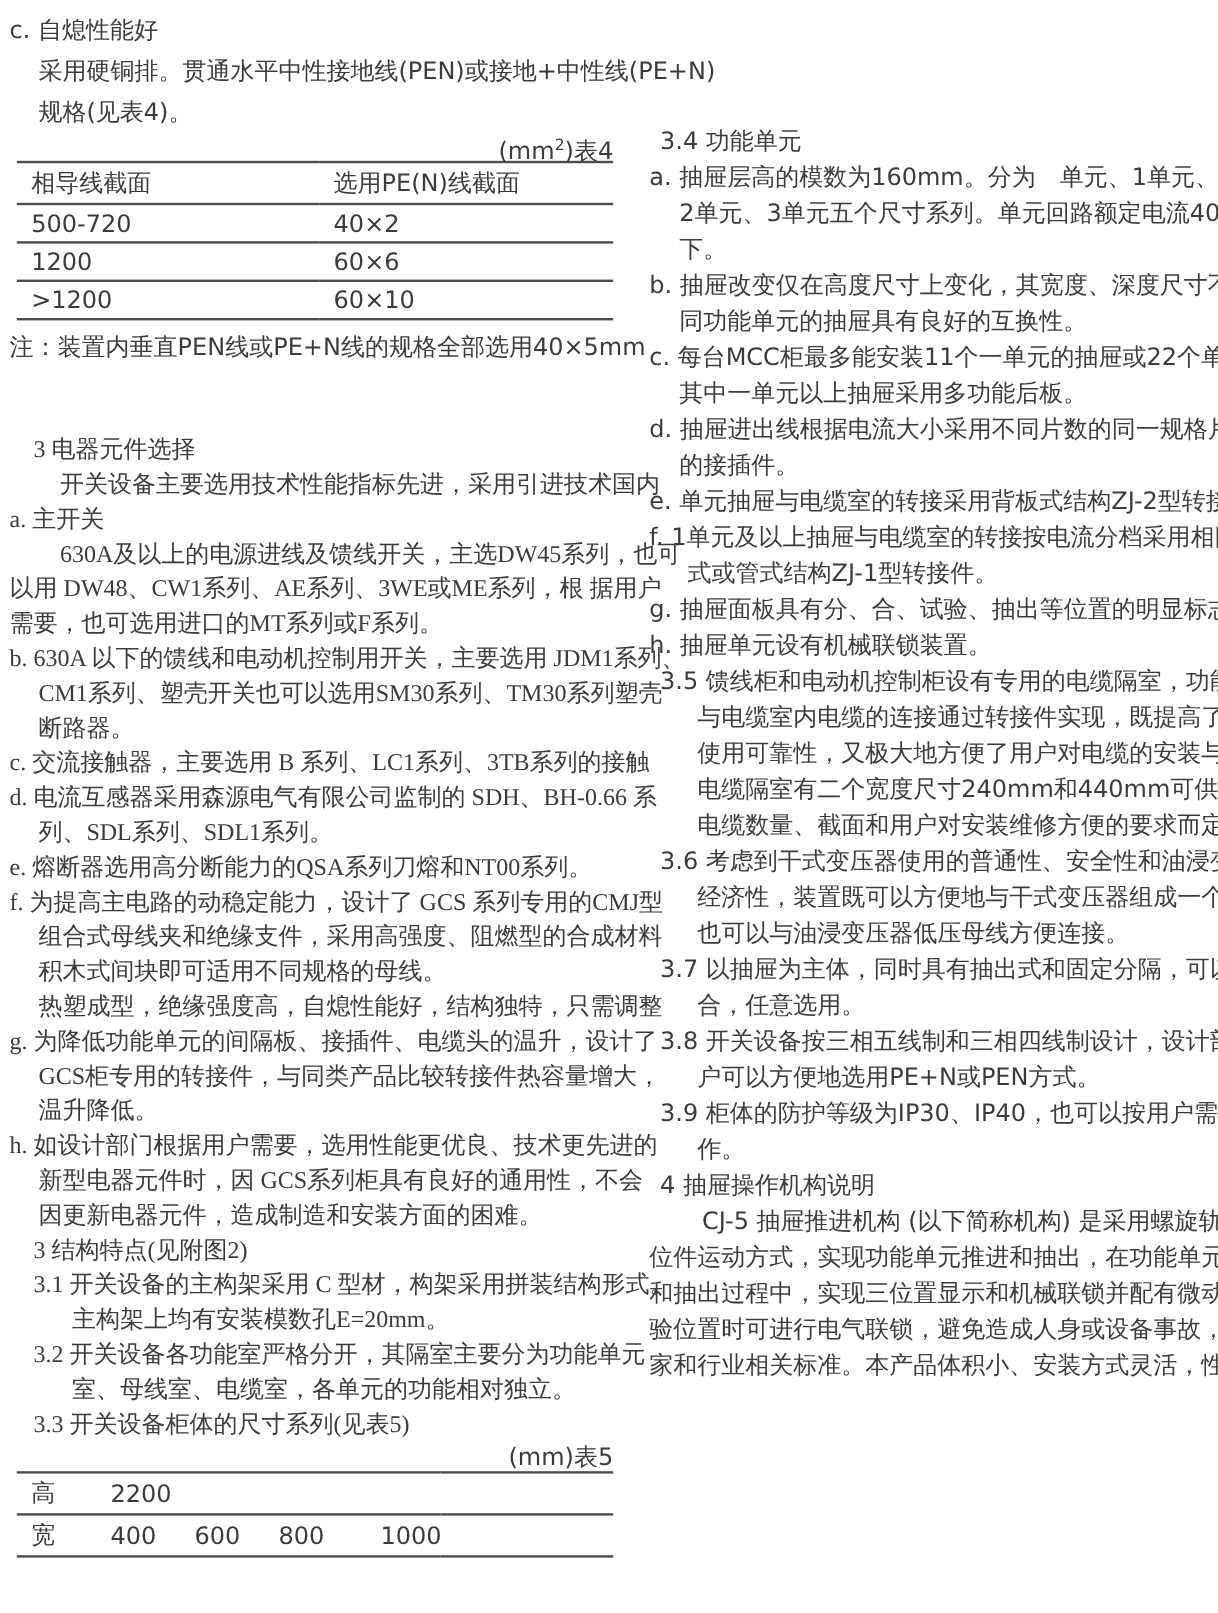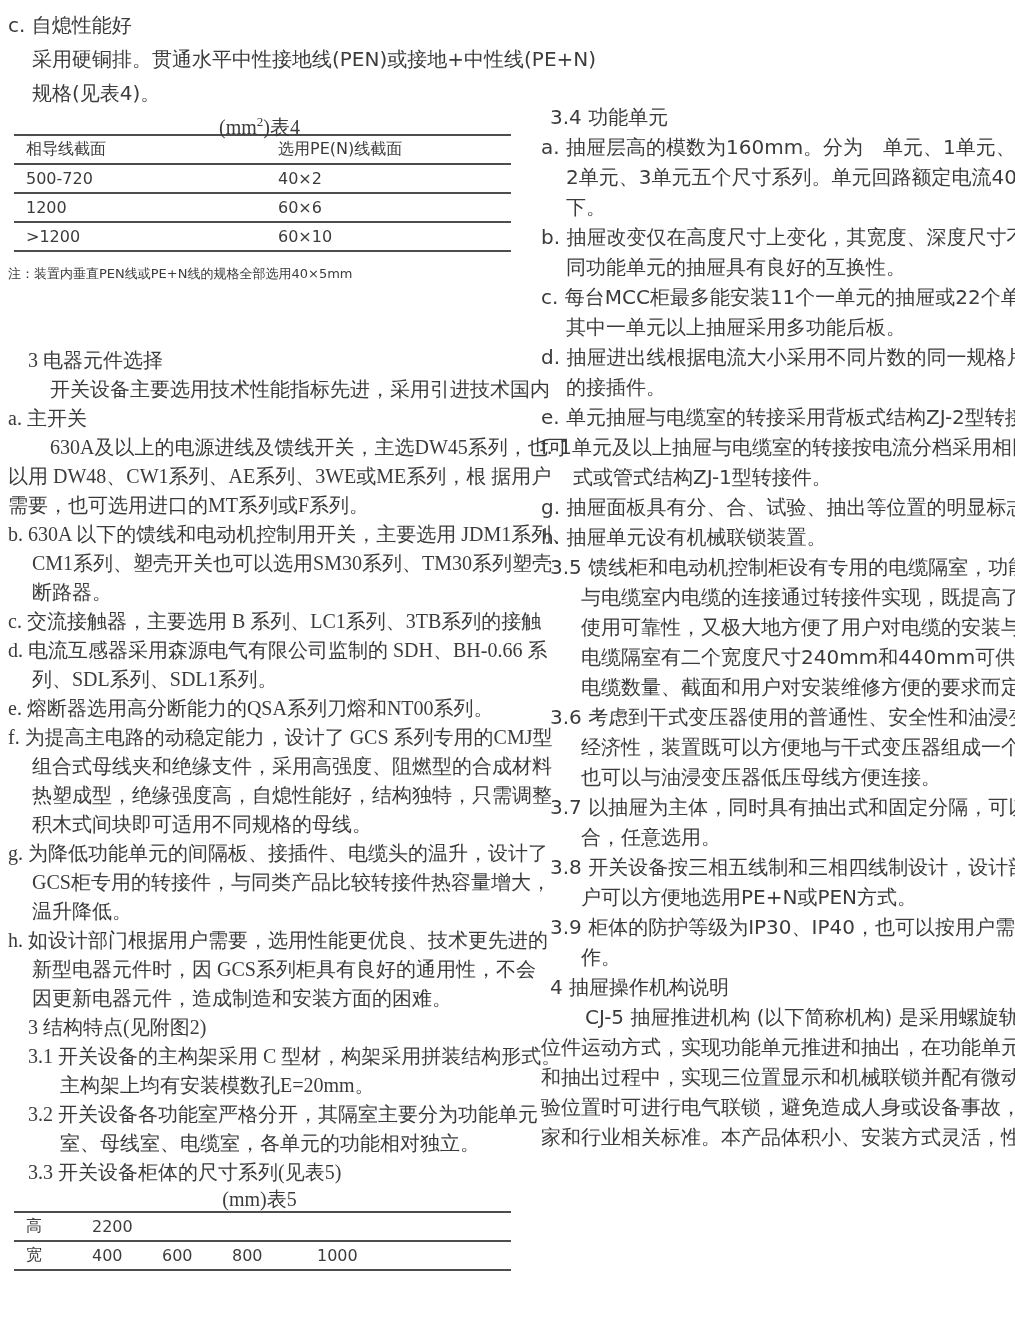--- a/index.html
+++ b/index.html
@@ -13,27 +13,27 @@
   .ln { font-size:20px; white-space:pre; }
   .lcol .intro .ln { line-height:34px; }
   .lcol .body3 .ln { line-height:29px;font-family:Liberation Serif, serif; }
   .rcol .ln { line-height:30px; }
   
   .ia{ padding-left:0; } .ib{ padding-left:24px; } .ic{ padding-left:20px; }
   .id{ padding-left:42px; } .ie{ padding-left:52px; }
   
   .rh{ padding-left:9px; } .ra{ padding-left:0; } .rb{ padding-left:25px; }
   .rf{ padding-left:32px; } .rg{ padding-left:40px; } .rp{ padding-left:44px; }
-  .cap { width:503px; height:24px; font-size:20px; text-align:center; line-height:24px;font-family:Liberation Serif, serif; }
+  .cap { width:503px; height:24px; font-size:20px; text-align:right; line-height:24px; }
   .cap sup { font-size:13px; }
   table.spec { margin-left:6px; width:497px; border-collapse:collapse; table-layout:fixed;
-               font-size:16px; border-top:2px solid #4d4d4d; }
+               font-size:20px; border-top:2px solid #4d4d4d; }
   table.spec td { border-bottom:2px solid #4d4d4d; padding:3px 0 3px 12px; height:21px;
                   overflow:hidden; white-space:pre; }
-  .note { margin-top:8px; font-size:13px; line-height:28px; }
+  .note { margin-top:8px; font-size:20px; line-height:28px; }
   .body3 { margin-top:58px; }
 </style>
 </head>
 <body>
 
 <div>
 
   <div class="col lcol">
 
     <div class="intro">
@@ -80,22 +80,22 @@
       <div class="ln ia">需要，也可选用进口的MT系列或F系列。</div>
       <div class="ln ia">b. 630A 以下的馈线和电动机控制用开关，主要选用 JDM1系列、</div>
       <div class="ln ib">CM1系列、塑壳开关也可以选用SM30系列、TM30系列塑壳</div>
       <div class="ln ib">断路器。</div>
       <div class="ln ia">c. 交流接触器，主要选用 B 系列、LC1系列、3TB系列的接触</div>
       <div class="ln ia">d. 电流互感器采用森源电气有限公司监制的 SDH、BH-0.66 系</div>
       <div class="ln ib">列、SDL系列、SDL1系列。</div>
       <div class="ln ia">e. 熔断器选用高分断能力的QSA系列刀熔和NT00系列。</div>
       <div class="ln ia">f. 为提高主电路的动稳定能力，设计了 GCS 系列专用的CMJ型</div>
       <div class="ln ib">组合式母线夹和绝缘支件，采用高强度、阻燃型的合成材料</div>
+      <div class="ln ib">积木式间块即可适用不同规格的母线。</div>
       <div class="ln ib">热塑成型，绝缘强度高，自熄性能好，结构独特，只需调整</div>
-      <div class="ln ib">积木式间块即可适用不同规格的母线。</div>
       <div class="ln ia">g. 为降低功能单元的间隔板、接插件、电缆头的温升，设计了</div>
       <div class="ln ib">GCS柜专用的转接件，与同类产品比较转接件热容量增大，</div>
       <div class="ln ib">温升降低。</div>
       <div class="ln ia">h. 如设计部门根据用户需要，选用性能更优良、技术更先进的</div>
       <div class="ln ib">新型电器元件时，因 GCS系列柜具有良好的通用性，不会</div>
       <div class="ln ib">因更新电器元件，造成制造和安装方面的困难。</div>
       <div class="ln ic">3 结构特点(见附图2)</div>
       <div class="ln ic">3.1 开关设备的主构架采用 C 型材，构架采用拼装结构形式。</div>
       <div class="ln ie">主构架上均有安装模数孔E=20mm。</div>
       <div class="ln ic">3.2 开关设备各功能室严格分开，其隔室主要分为功能单元</div>

